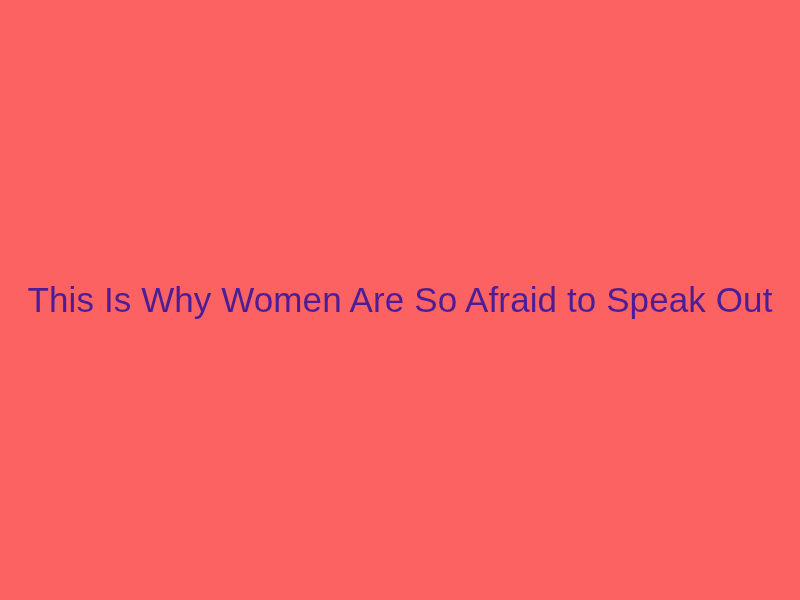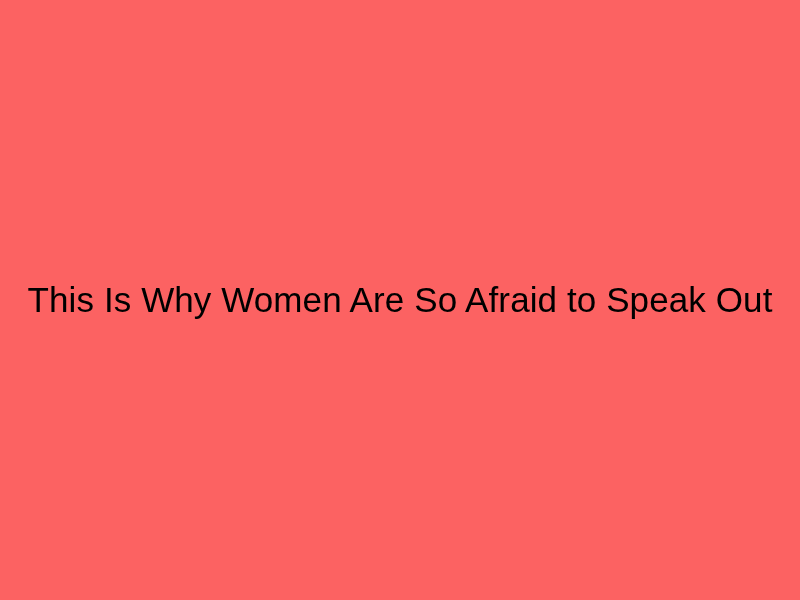--- a/index.html
+++ b/index.html
@@ -26,21 +26,21 @@
     display: flex;
     align-items: center;
     justify-content: center;
     padding: 0 24px;
   }
 
   
   .headline-text {
     margin: 8px;
     padding: 0;
-    color: #000000;
+    color: #4c1d95;
     font-family: "Liberation Sans", sans-serif;
     font-size: 35px;
     font-weight: 400;
     font-style: normal;
     line-height: 1.28;
     letter-spacing: 0.1px;
     text-align: center;
     white-space: nowrap;
     -webkit-font-smoothing: antialiased;
   }

